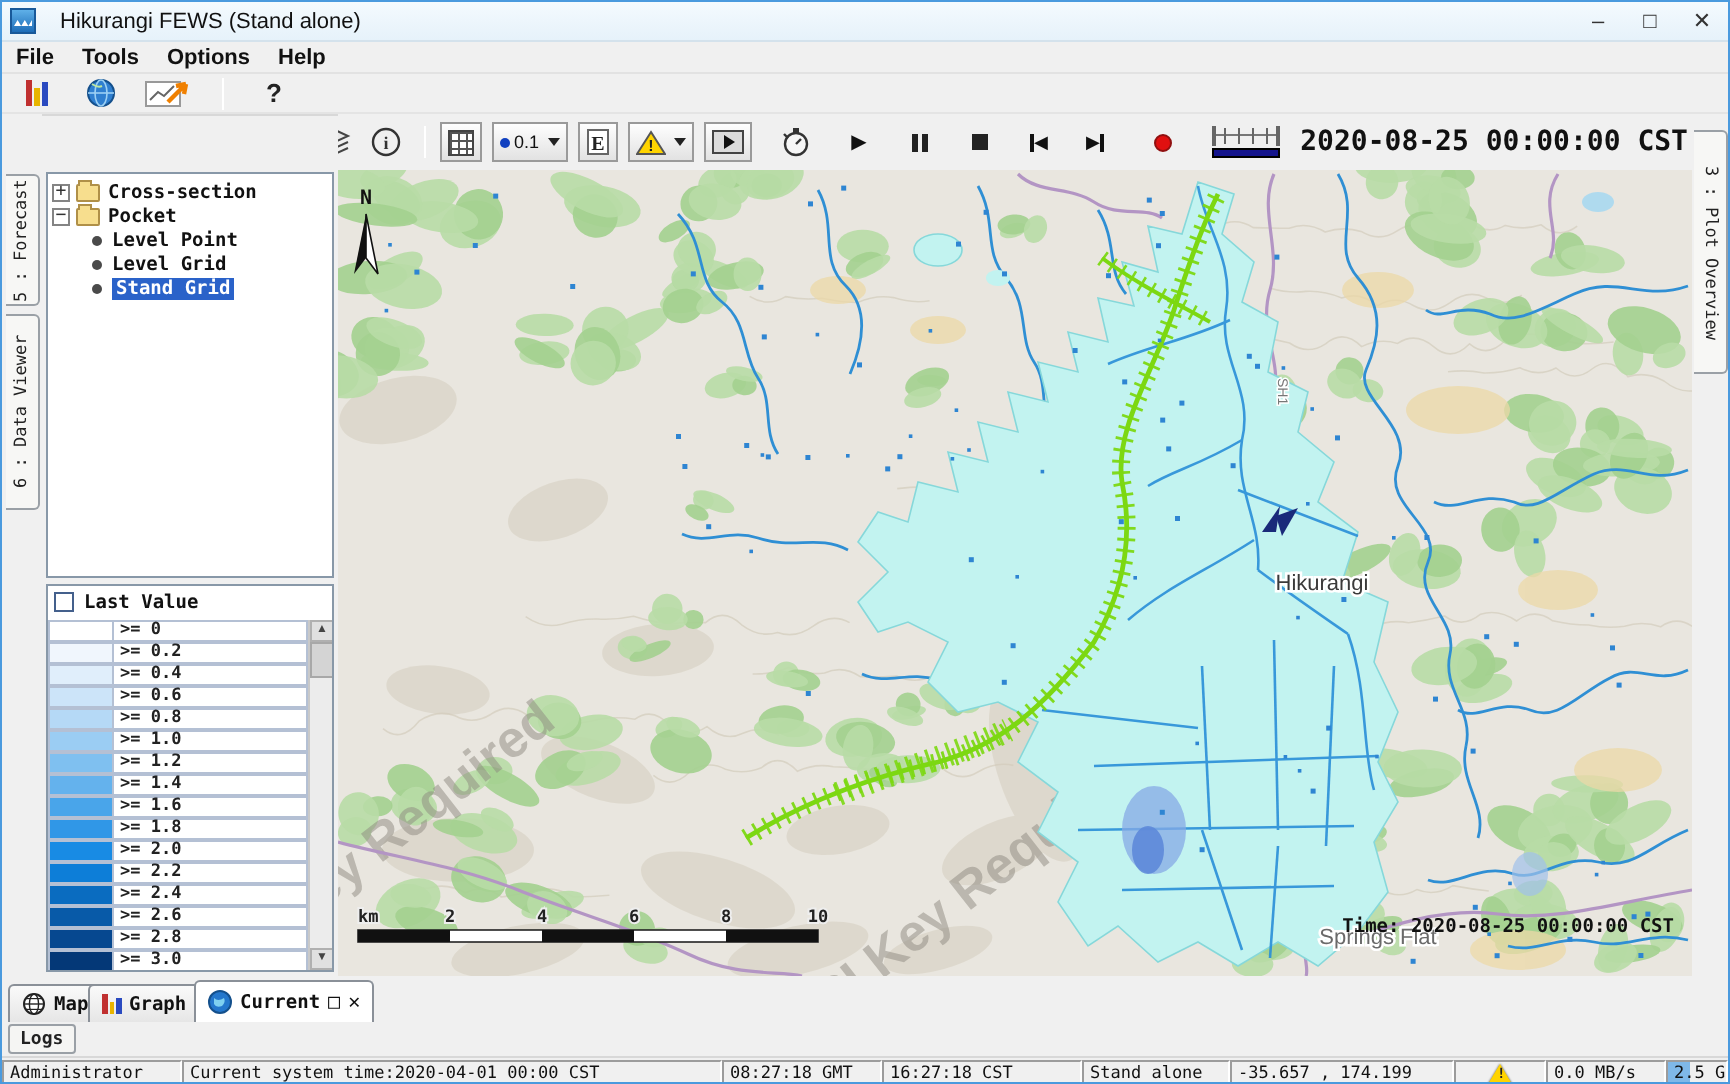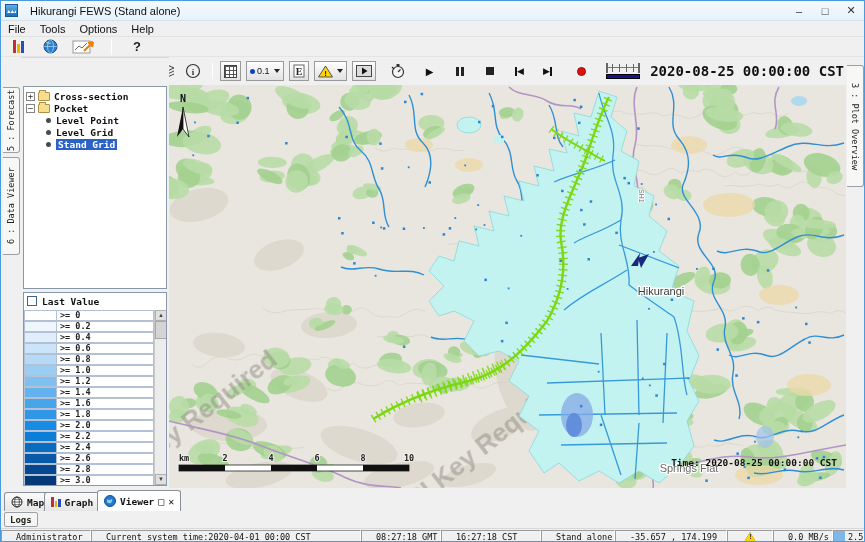--- a/index.html
+++ b/index.html
@@ -16,21 +16,21 @@
     position:relative;}
   #app-icon:before{content:"";position:absolute;left:1px;top:5px;width:9px;height:3px;
     background:#fff;clip-path:polygon(0 100%,20% 0,40% 100%,60% 0,80% 100%,100% 0,100% 100%);}
   #title-text{font-size:11px;color:#111;margin-left:12px;}
   #win-controls{margin-left:auto;display:flex;height:100%;}
   .winbtn{width:26px;height:100%;display:flex;align-items:center;justify-content:center;
     font-size:11px;color:#333;}
   
   #menubar{position:absolute;left:0;top:20px;width:100%;height:16px;background:#f0f0f0;
     display:flex;align-items:center;border-bottom:1px solid #e2e2e2;}
-  .menu-item{font-size:11px;color:#111;padding:0 7px;}
+  .menu-item{font-size:11px;color:#111;padding:0 7px;font-weight:bold;}
   
   #toolbar1{position:absolute;left:0;top:36px;width:100%;height:20px;background:#f0f0f0;
     display:flex;align-items:center;padding-left:5px;gap:8px;border-bottom:1px solid #e4e4e4;}
   #toolbar2{position:absolute;left:20px;top:56px;width:825px;height:28px;background:#f0f0f0;
     display:flex;align-items:center;padding-left:4px;gap:2px;}
   .tsep{width:1px;height:16px;background:#c0c0c0;border-right:1px solid #fff;margin:0 5px;}
   .tbtn{width:24px;height:22px;display:flex;align-items:center;justify-content:center;}
   .tbtn3d{height:20px;border:1px solid #9a9a9a;background:linear-gradient(#fefefe,#e2e2e2);
     display:flex;align-items:center;justify-content:center;padding:0 3px;gap:2px;}
   .caret{width:0;height:0;border-left:3px solid transparent;border-right:3px solid transparent;
@@ -112,21 +112,21 @@
   #logs-tab{position:absolute;left:3px;top:1px;height:15px;border:1px solid #9aa0a6;border-radius:2px;
     background:#f5f5f3;font-family:"DejaVu Sans Mono",monospace;font-size:9px;font-weight:bold;
     padding:0 5px;display:flex;align-items:center;color:#222;}
   .tabicon{flex:none;}
   .tabx{font-size:10px;font-weight:bold;color:#111;}
   
   #statusbar{position:absolute;left:0;top:527px;width:100%;height:15px;background:#f0f0f0;
     border-top:1px solid #d8d8d8;display:flex;}
   .scell{height:13px;margin-top:1px;border:1px solid;border-color:#9c9c9c #fff #fff #9c9c9c;
     font-family:"DejaVu Sans Mono",monospace;font-size:8.5px;color:#111;
-    display:flex;align-items:center;padding:0 14px;white-space:nowrap;overflow:hidden;flex:none;}
+    display:flex;align-items:center;padding:0 3px;white-space:nowrap;overflow:hidden;flex:none;}
   #mem-cell{position:relative;}
   #mem-fill{position:absolute;left:0;top:0;bottom:0;width:38%;background:#7fb8e8;}
   #mem-text{position:relative;}
   .warn-tri{width:0;height:0;border-left:6px solid transparent;border-right:6px solid transparent;
     border-bottom:10px solid #ffd400;position:relative;filter:drop-shadow(0 0 0.5px #555);}
   .warn-tri:after{content:"!";position:absolute;left:-1.5px;top:1px;font-size:7px;font-weight:bold;color:#222;}
 </style>
 </head>
 <body>
 
@@ -893,21 +893,21 @@
           <i style="height:6px;background:#e8b400"></i>
           <i style="height:8px;background:#2a4ac0"></i>
         </span>
       <span>Graph</span>
     </div>
     <div class="btab active" style="left:96px;top:2px;height:21px">
       <svg class="tabicon" width="12" height="12">
           <circle cx="6" cy="6" r="5.5" fill="#2477cc" stroke="#14508c"></circle>
           <path d="M3,4 q2,2 5,0 q1,2 -1,4 q-3,1 -4-1 Z" fill="#7fd0f0"></path>
         </svg>
-      <span>Viewer</span>
+      <span>Current</span>
       <span class="tabx">□</span>
       <span class="tabx">✕</span>
     </div>
   </div>
   <div id="logsrow">
     <div id="logs-tab">Logs</div>
   </div>
 
   <div id="statusbar">
     <div class="scell" style="width:90px">Administrator</div>

